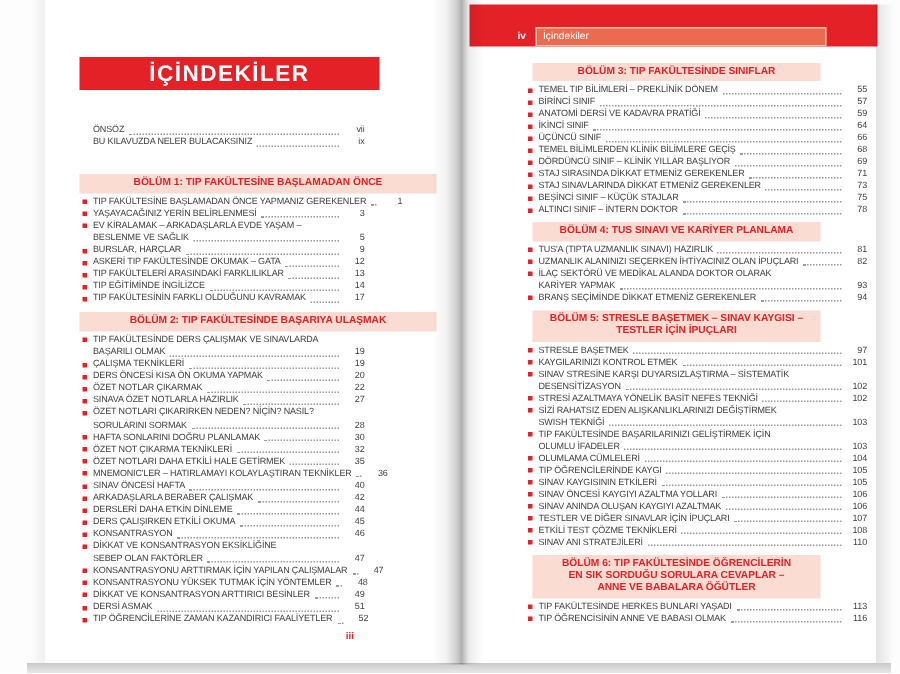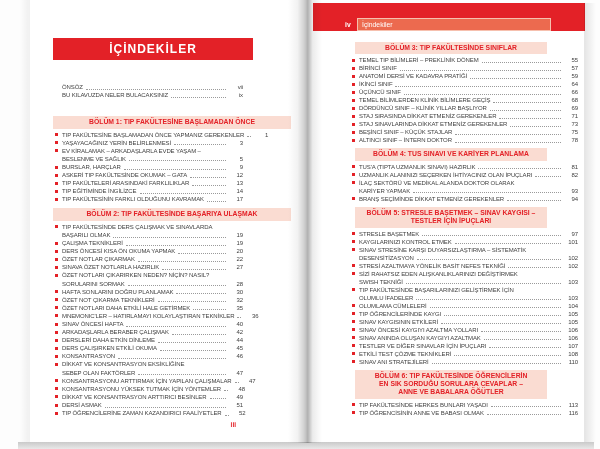--- a/index.html
+++ b/index.html
@@ -13,21 +13,21 @@
   .left-edge{position:absolute;left:20px;top:0;width:10px;height:443px;pointer-events:none;
     background:linear-gradient(270deg,rgba(0,0,0,0.06),rgba(0,0,0,0));}
   .right-edge{position:absolute;left:584px;top:3px;width:12px;height:440px;pointer-events:none;
     background:linear-gradient(90deg,rgba(0,0,0,0.10),rgba(0,0,0,0));}
   .bottom-strip{position:absolute;left:18px;top:442px;width:576px;height:7px;pointer-events:none;
     background:linear-gradient(180deg,#c9c9c9,#e9e9e9);}
 
   
   .lp-content{padding:38px 0 0 27px;width:216px;}
   .toc-title{width:200px;height:22px;margin-left:-2px;background:var(--red);color:#fff;
-    font-size:12px;font-weight:bold;letter-spacing:1px;text-align:center;line-height:23px;}
+    font-size:15px;font-weight:bold;letter-spacing:1px;text-align:center;line-height:23px;}
   .frontmatter{margin-top:24px;width:188px;}
 
   
   .row{display:flex;align-items:flex-start;height:8.1px;font-size:6px;color:#3f3f3f;}
   .rrow{height:8px;}
   .bullet{flex:none;width:3px;height:3px;background:var(--red);margin:1.6px 4px 0 0;}
   .bspace{flex:none;width:7px;}
   .ttl{white-space:nowrap;letter-spacing:-0.1px;}
   .dots{flex:1;min-width:4px;border-bottom:1px dotted #9a9a9a;margin:0 3px;align-self:flex-start;height:4.6px;}
   .pg{flex:none;width:14px;text-align:right;letter-spacing:-0.1px;}

